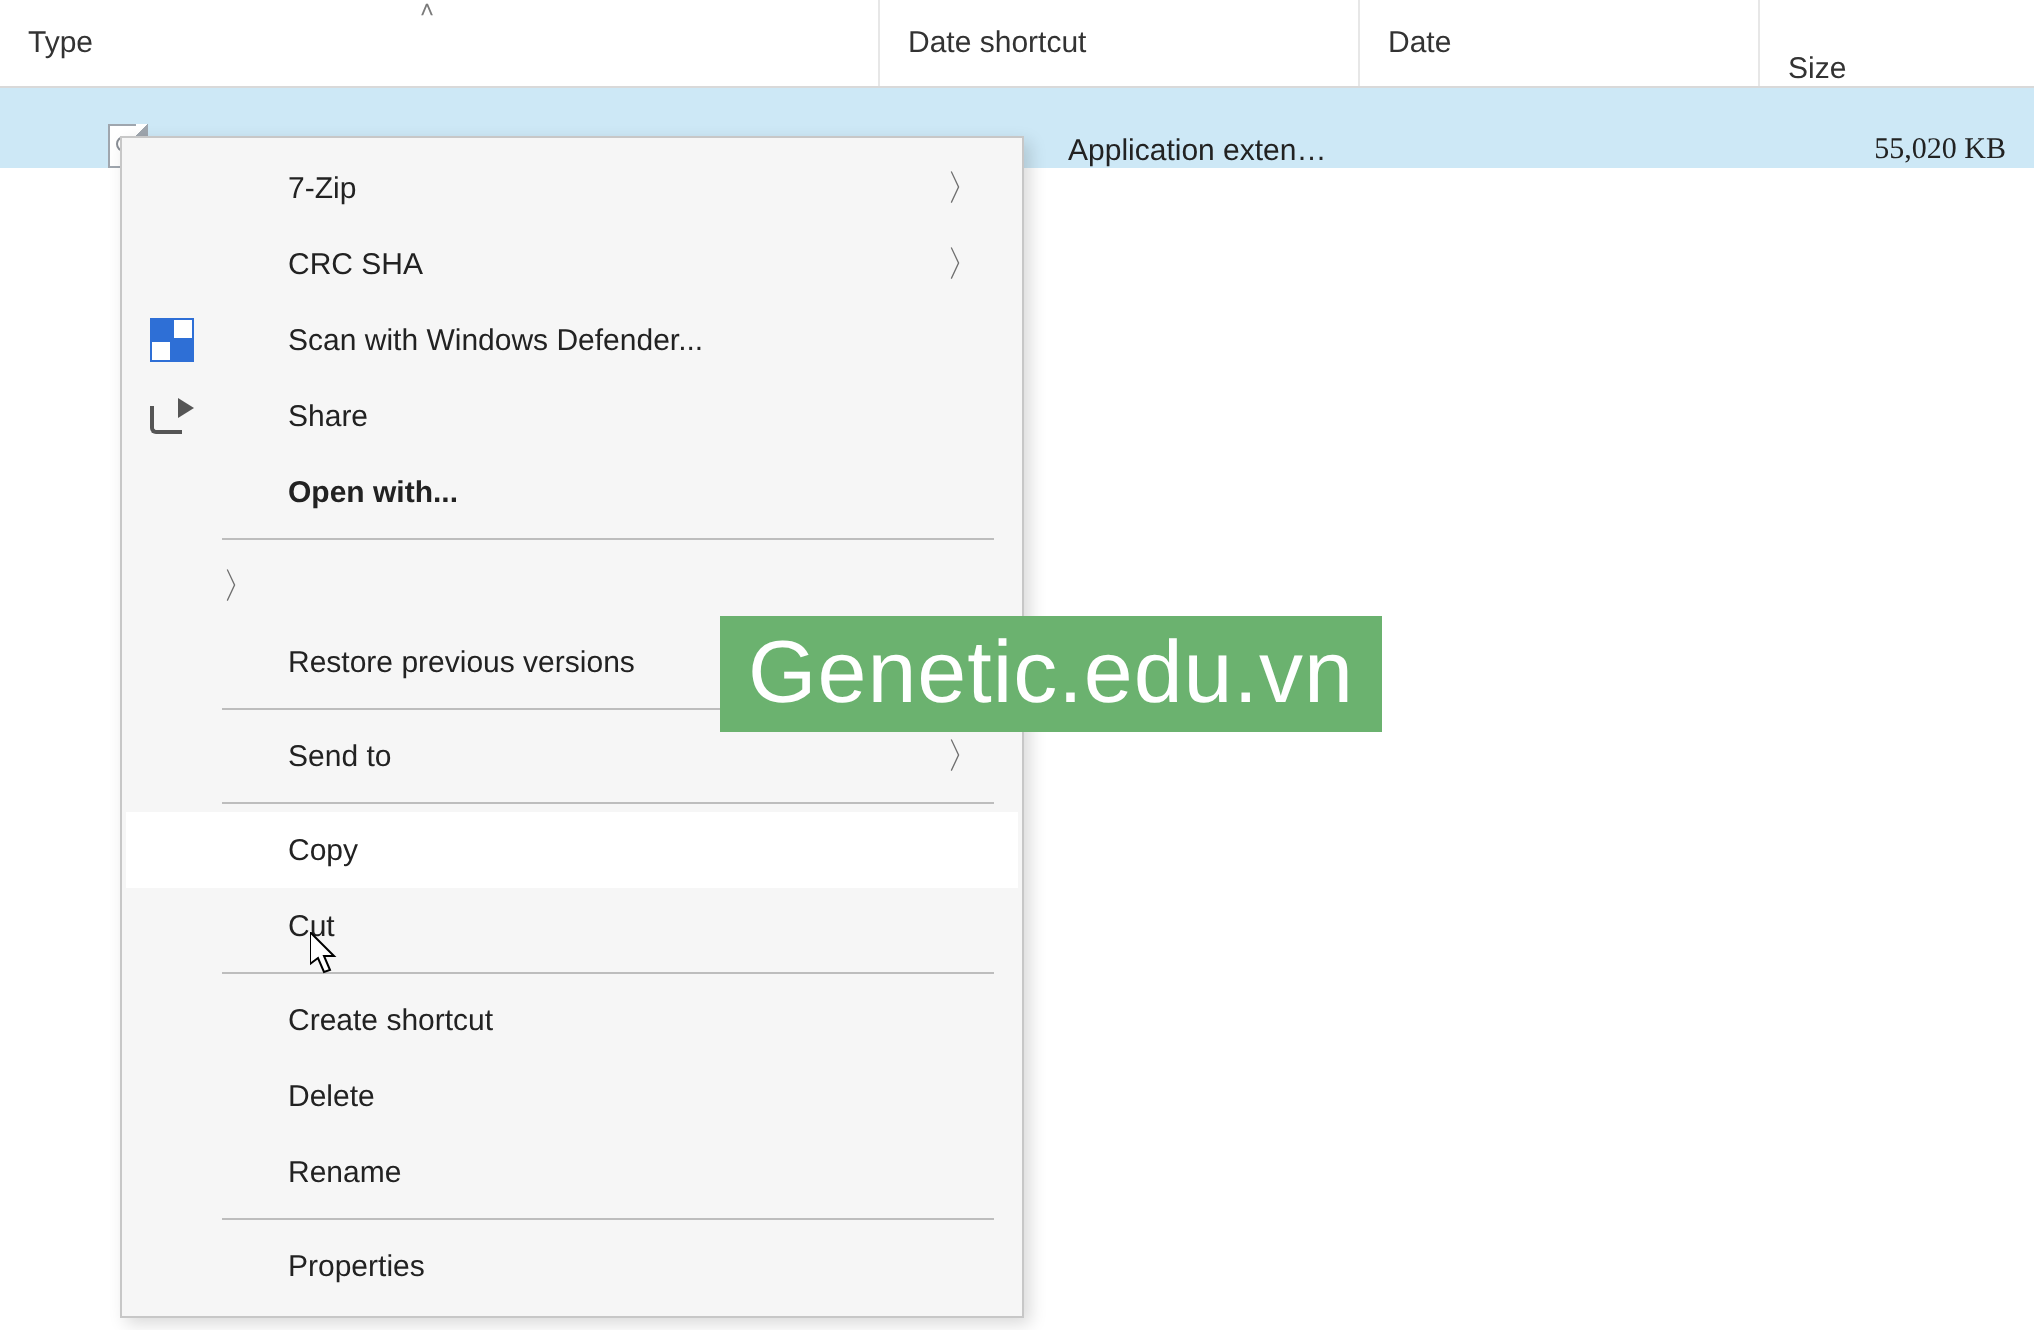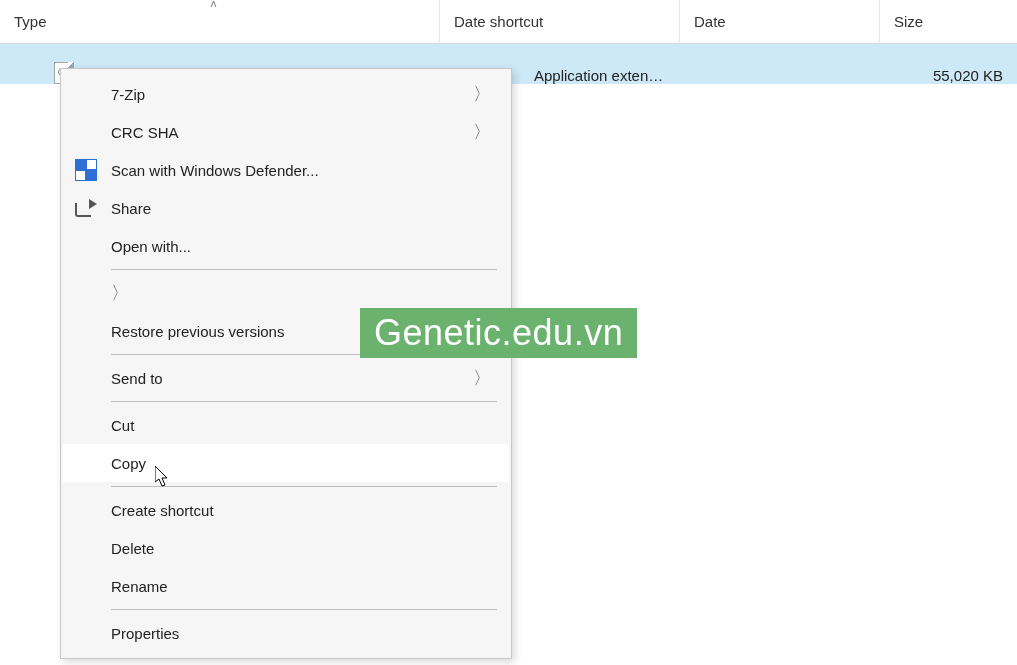--- a/index.html
+++ b/index.html
@@ -26,21 +26,21 @@
     padding: 0 14px;
     border-right: 1px solid #e7e7e7;
     height: 100%;
     display: flex;
     align-items: center;
     position: relative;
   }
   .col-name { width: 440px; }
   .col-date { width: 240px; }
   .col-type { width: 200px; }
-  .col-size { flex: 1; border-right: none; }
+  .col-size { flex: 1; border-right: none; align-items: flex-end; }
   .sort-arrow {
     position: absolute;
     left: 210px;
     top: -2px;
     font-size: 12px;
     color: #7a7a7a;
   }
   .filerow {
     display: flex;
     height: 40px;
@@ -70,21 +70,21 @@
     width: 6px; height: 6px;
     background: linear-gradient(135deg, #fff 49%, #9fa6ae 50%);
   }
   .file-icon .gear {
     position: absolute;
     left: 3px; top: 5px;
     width: 8px; height: 8px;
     border: 1px solid #8a8f96;
     border-radius: 50%;
   }
-  .col-size-cell { justify-content: flex-end; }
+  .col-size-cell { justify-content: flex-end; font-family: Liberation Serif, serif; }
   
   .ctxmenu {
     position: absolute;
     left: 60px;
     top: 68px;
     width: 452px;
     background: #f6f6f6;
     border: 1px solid #c7c7c7;
     box-shadow: 3px 3px 8px rgba(0,0,0,0.15);
     padding: 6px 2px;
@@ -96,22 +96,22 @@
     padding: 0 18px 0 12px;
     color: #222;
     position: relative;
   }
   .mitem.hover { background: #fff; }
   .mitem .icon-slot {
     width: 36px;
     display: flex;
     justify-content: flex-start;
   }
-  .mitem .label { flex: 1; }
-  .mitem .label.bold { font-weight: 400; }
+  .mitem .label { flex: 1; margin-left: 33px; }
+  .mitem .label.bold { font-weight: 700; }
   .mitem .chev {
     font-size: 18px;
     color: #6e6e6e;
     font-family: monospace;
   }
   .msep {
     height: 1px;
     background: #bdbdbd;
     margin: 4px 12px 4px 48px;
   }
@@ -160,21 +160,21 @@
     z-index: 50;
   }
   .cursor svg { width: 100%; height: 100%; }
   
   .watermark {
     position: absolute;
     left: 360px;
     top: 308px;
     background: #6bb26f;
     color: #fff;
-    font-size: 36px;
+    font-size: 44px;
     font-weight: 500;
     padding: 4px 14px;
     letter-spacing: .5px;
     pointer-events: none;
   }
 </style>
 </head>
 <body>
 
 <div class="header">
@@ -255,27 +255,27 @@
   <div class="msep"></div>
 
   <div class="mitem">
     <span class="icon-slot"></span>
     <span class="label">Send to</span>
     <span class="chev">〉</span>
   </div>
 
   <div class="msep"></div>
 
+  <div class="mitem hover">
+    <span class="icon-slot"></span>
+    <span class="label">Copy</span>
+  </div>
   <div class="mitem">
     <span class="icon-slot"></span>
     <span class="label">Cut</span>
-  </div>
-  <div class="mitem hover">
-    <span class="icon-slot"></span>
-    <span class="label">Copy</span>
   </div>
 
   <div class="msep"></div>
 
   <div class="mitem">
     <span class="icon-slot"></span>
     <span class="label">Create shortcut</span>
   </div>
   <div class="mitem">
     <span class="icon-slot"></span>

